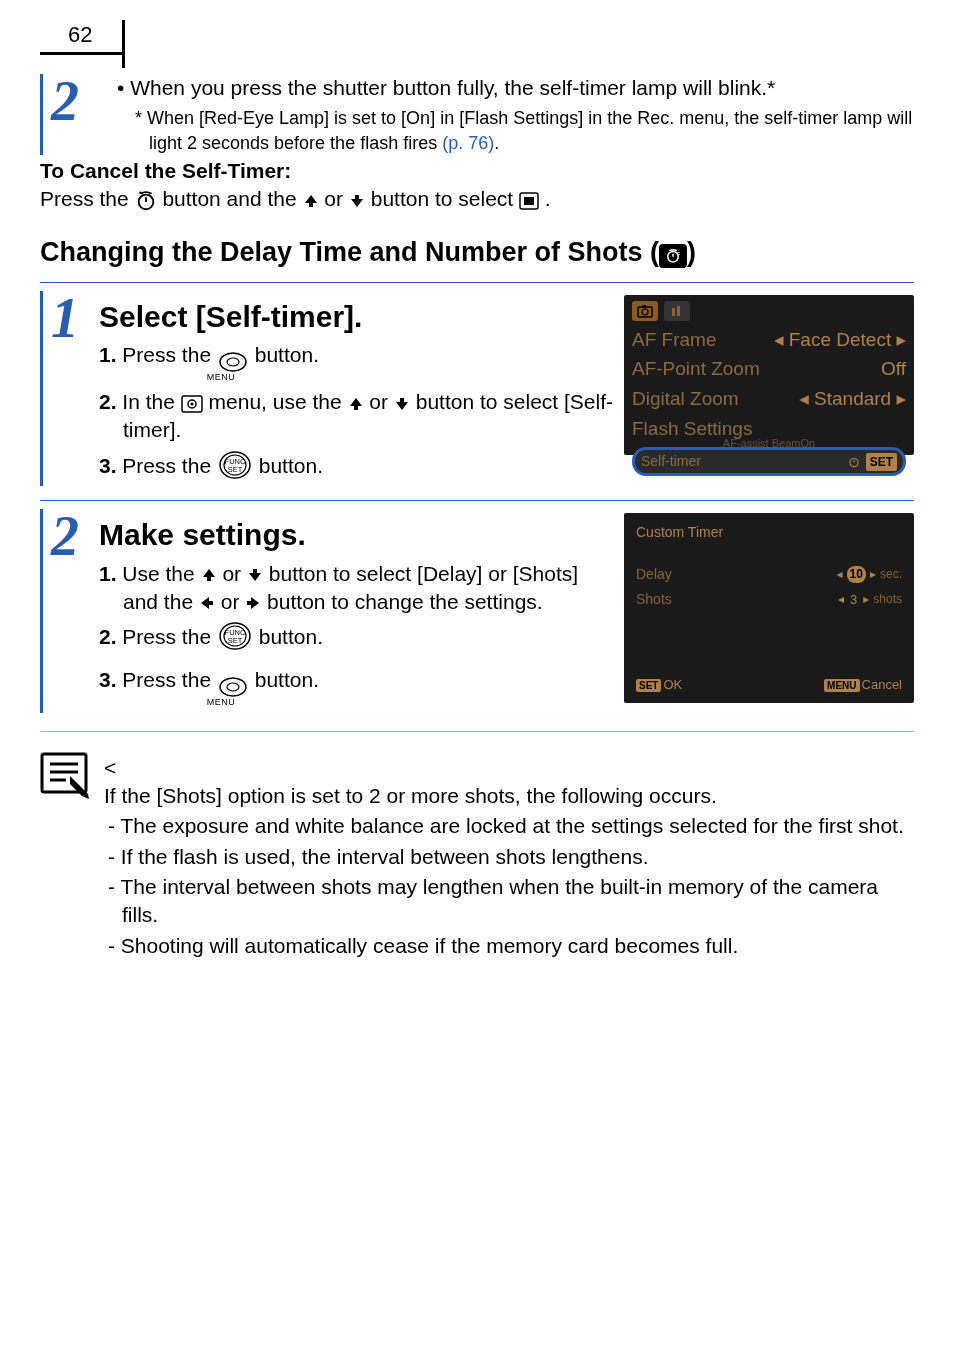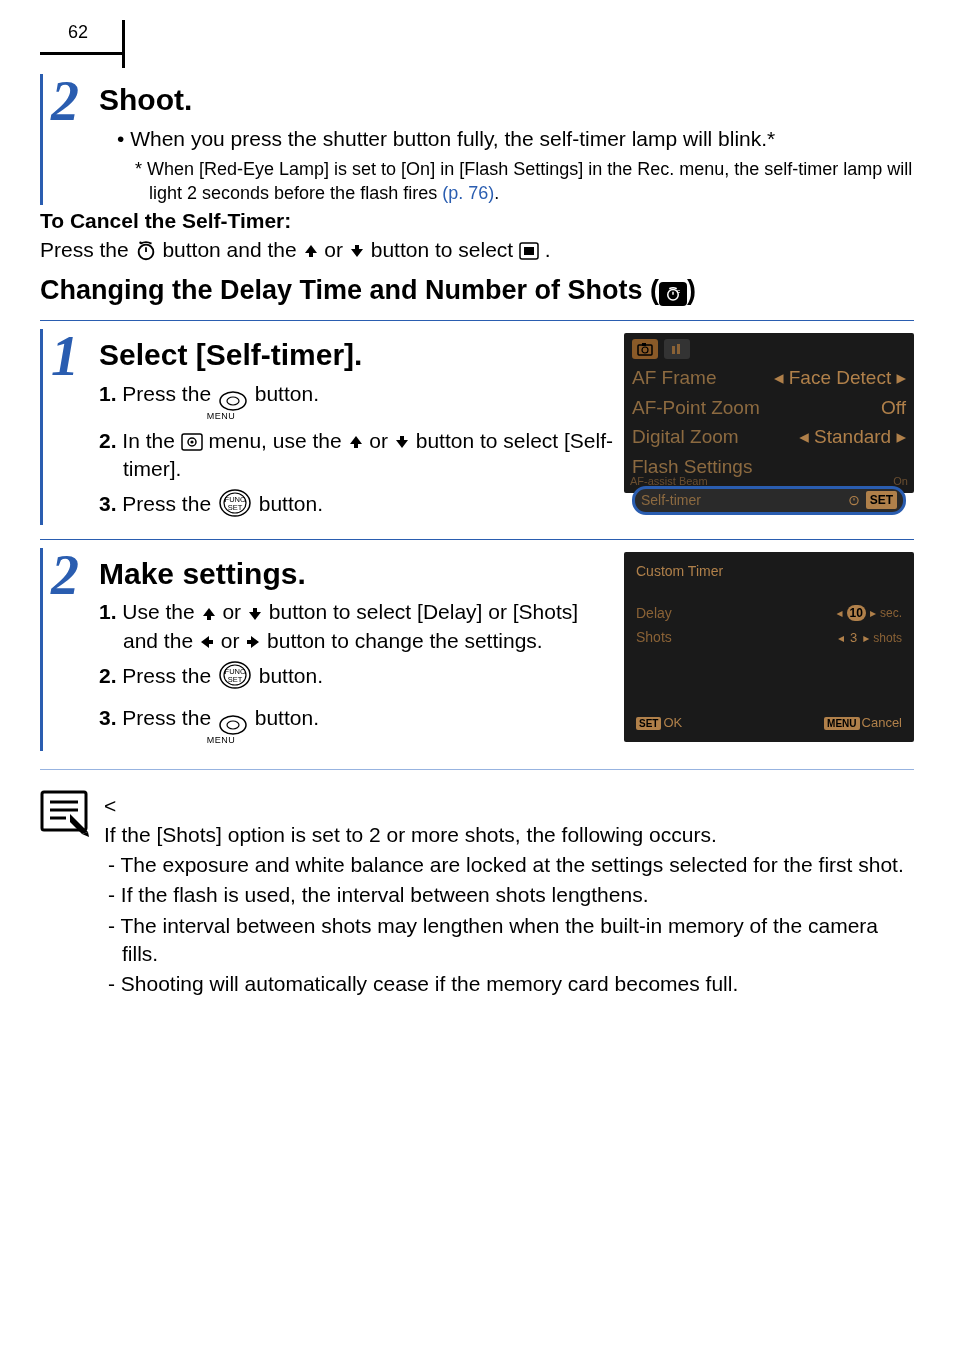--- a/index.html
+++ b/index.html
@@ -24,21 +24,21 @@
   }
   .pgnum-wrap {
     position: relative;
     height: 46px;
     width: 100px;
   }
   .pgnum {
     position: absolute;
     left: 28px;
     top: 0;
-    font-size: 18px;
+    font-size: 22px;
   }
   .pg-horz {
     position: absolute;
     left: 0;
     top: 32px;
     width: 82px;
     height: 3px;
     background: #000;
   }
   .pg-vert {
@@ -100,21 +100,21 @@
 
   .subhead-bold {
     font-weight: bold;
     margin-top: 2px;
   }
 
   
   .bigheading {
     font-size: 27px;
     font-weight: 900;
-    margin-top: 12px;
+    margin-top: 24px;
     line-height: 1.1;
     font-family: Arial, Helvetica, sans-serif;
   }
   .icon-box-black {
     display: inline-flex;
     align-items: center;
     justify-content: center;
     width: 28px;
     height: 24px;
     background: #000;
@@ -212,21 +212,21 @@
     display:flex; justify-content:space-between; align-items:center;
     margin-top: 4px;
     background: #2a2a2a;
   }
   .lcd .hl-val {
     background:#b0804a; color:#000; font-weight:bold; font-size:12px;
     padding:1px 4px; border-radius:2px;
   }
   .lcd .bottombar {
     position:absolute; left:6px; right:6px; bottom:4px;
-    display:flex; justify-content:space-between; color:#6a4e30; font-size:11px;
+    display:flex; justify-content:center; color:#6a4e30; font-size:11px;
     filter: blur(0.6px);
   }
 
   .lcd2 {
     width: 290px;
     height: 190px;
     background: #1a1a1a;
     color: #b0804a;
     font-family: sans-serif;
     font-size: 14px;
@@ -273,21 +273,20 @@
   <div class="pgnum-wrap">
     <span class="pgnum">62</span>
     <div class="pg-horz"></div>
     <div class="pg-vert"></div>
   </div>
 </div>
 
 <div class="step">
   <div class="stepnum">2</div>
   <div class="stepbody">
-    <div class="steptitle">Shoot.</div>
     <ul class="bullets">
       <li>When you press the shutter button fully, the self-timer lamp will blink.*</li>
     </ul>
     <div class="footnote">
       <span>*  When [Red-Eye Lamp] is set to [On] in [Flash Settings] in the Rec. menu, the self-timer lamp will light 2 seconds before the flash fires </span><span class="link">(p. 76)</span><span>.</span>
     </div>
   </div>
 </div>
 
 <div class="subhead-bold">To Cancel the Self-Timer:</div>

